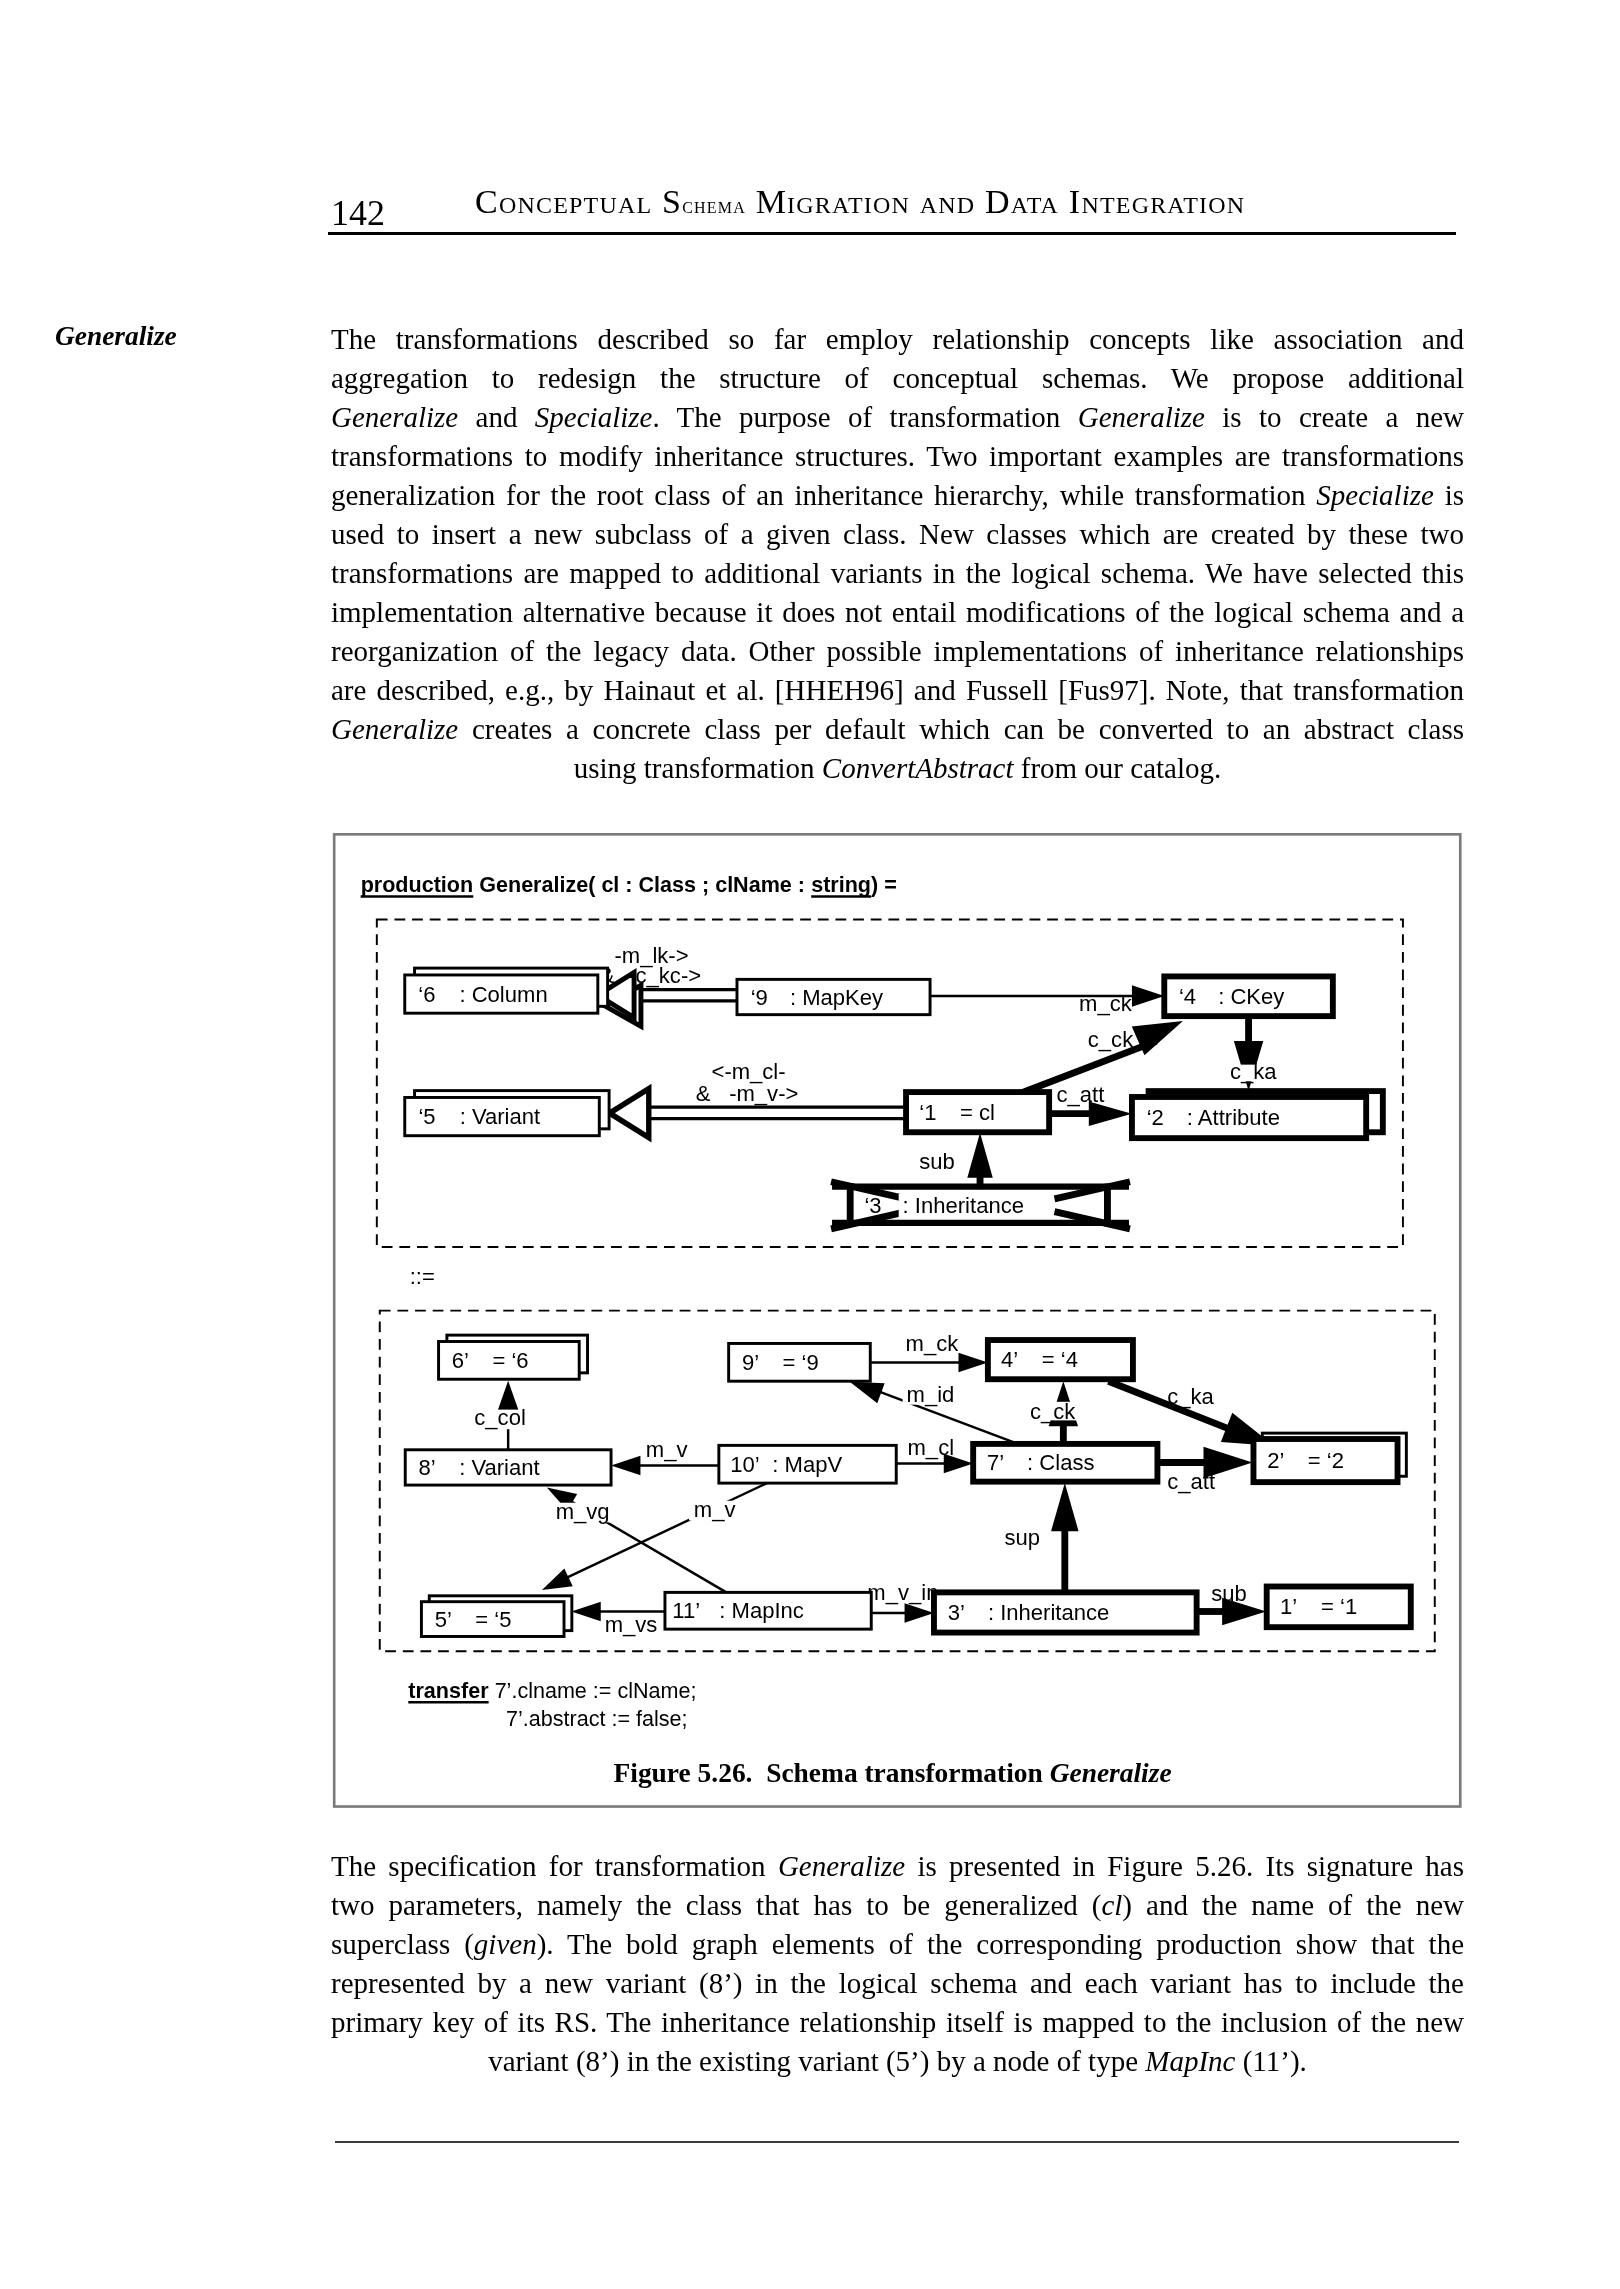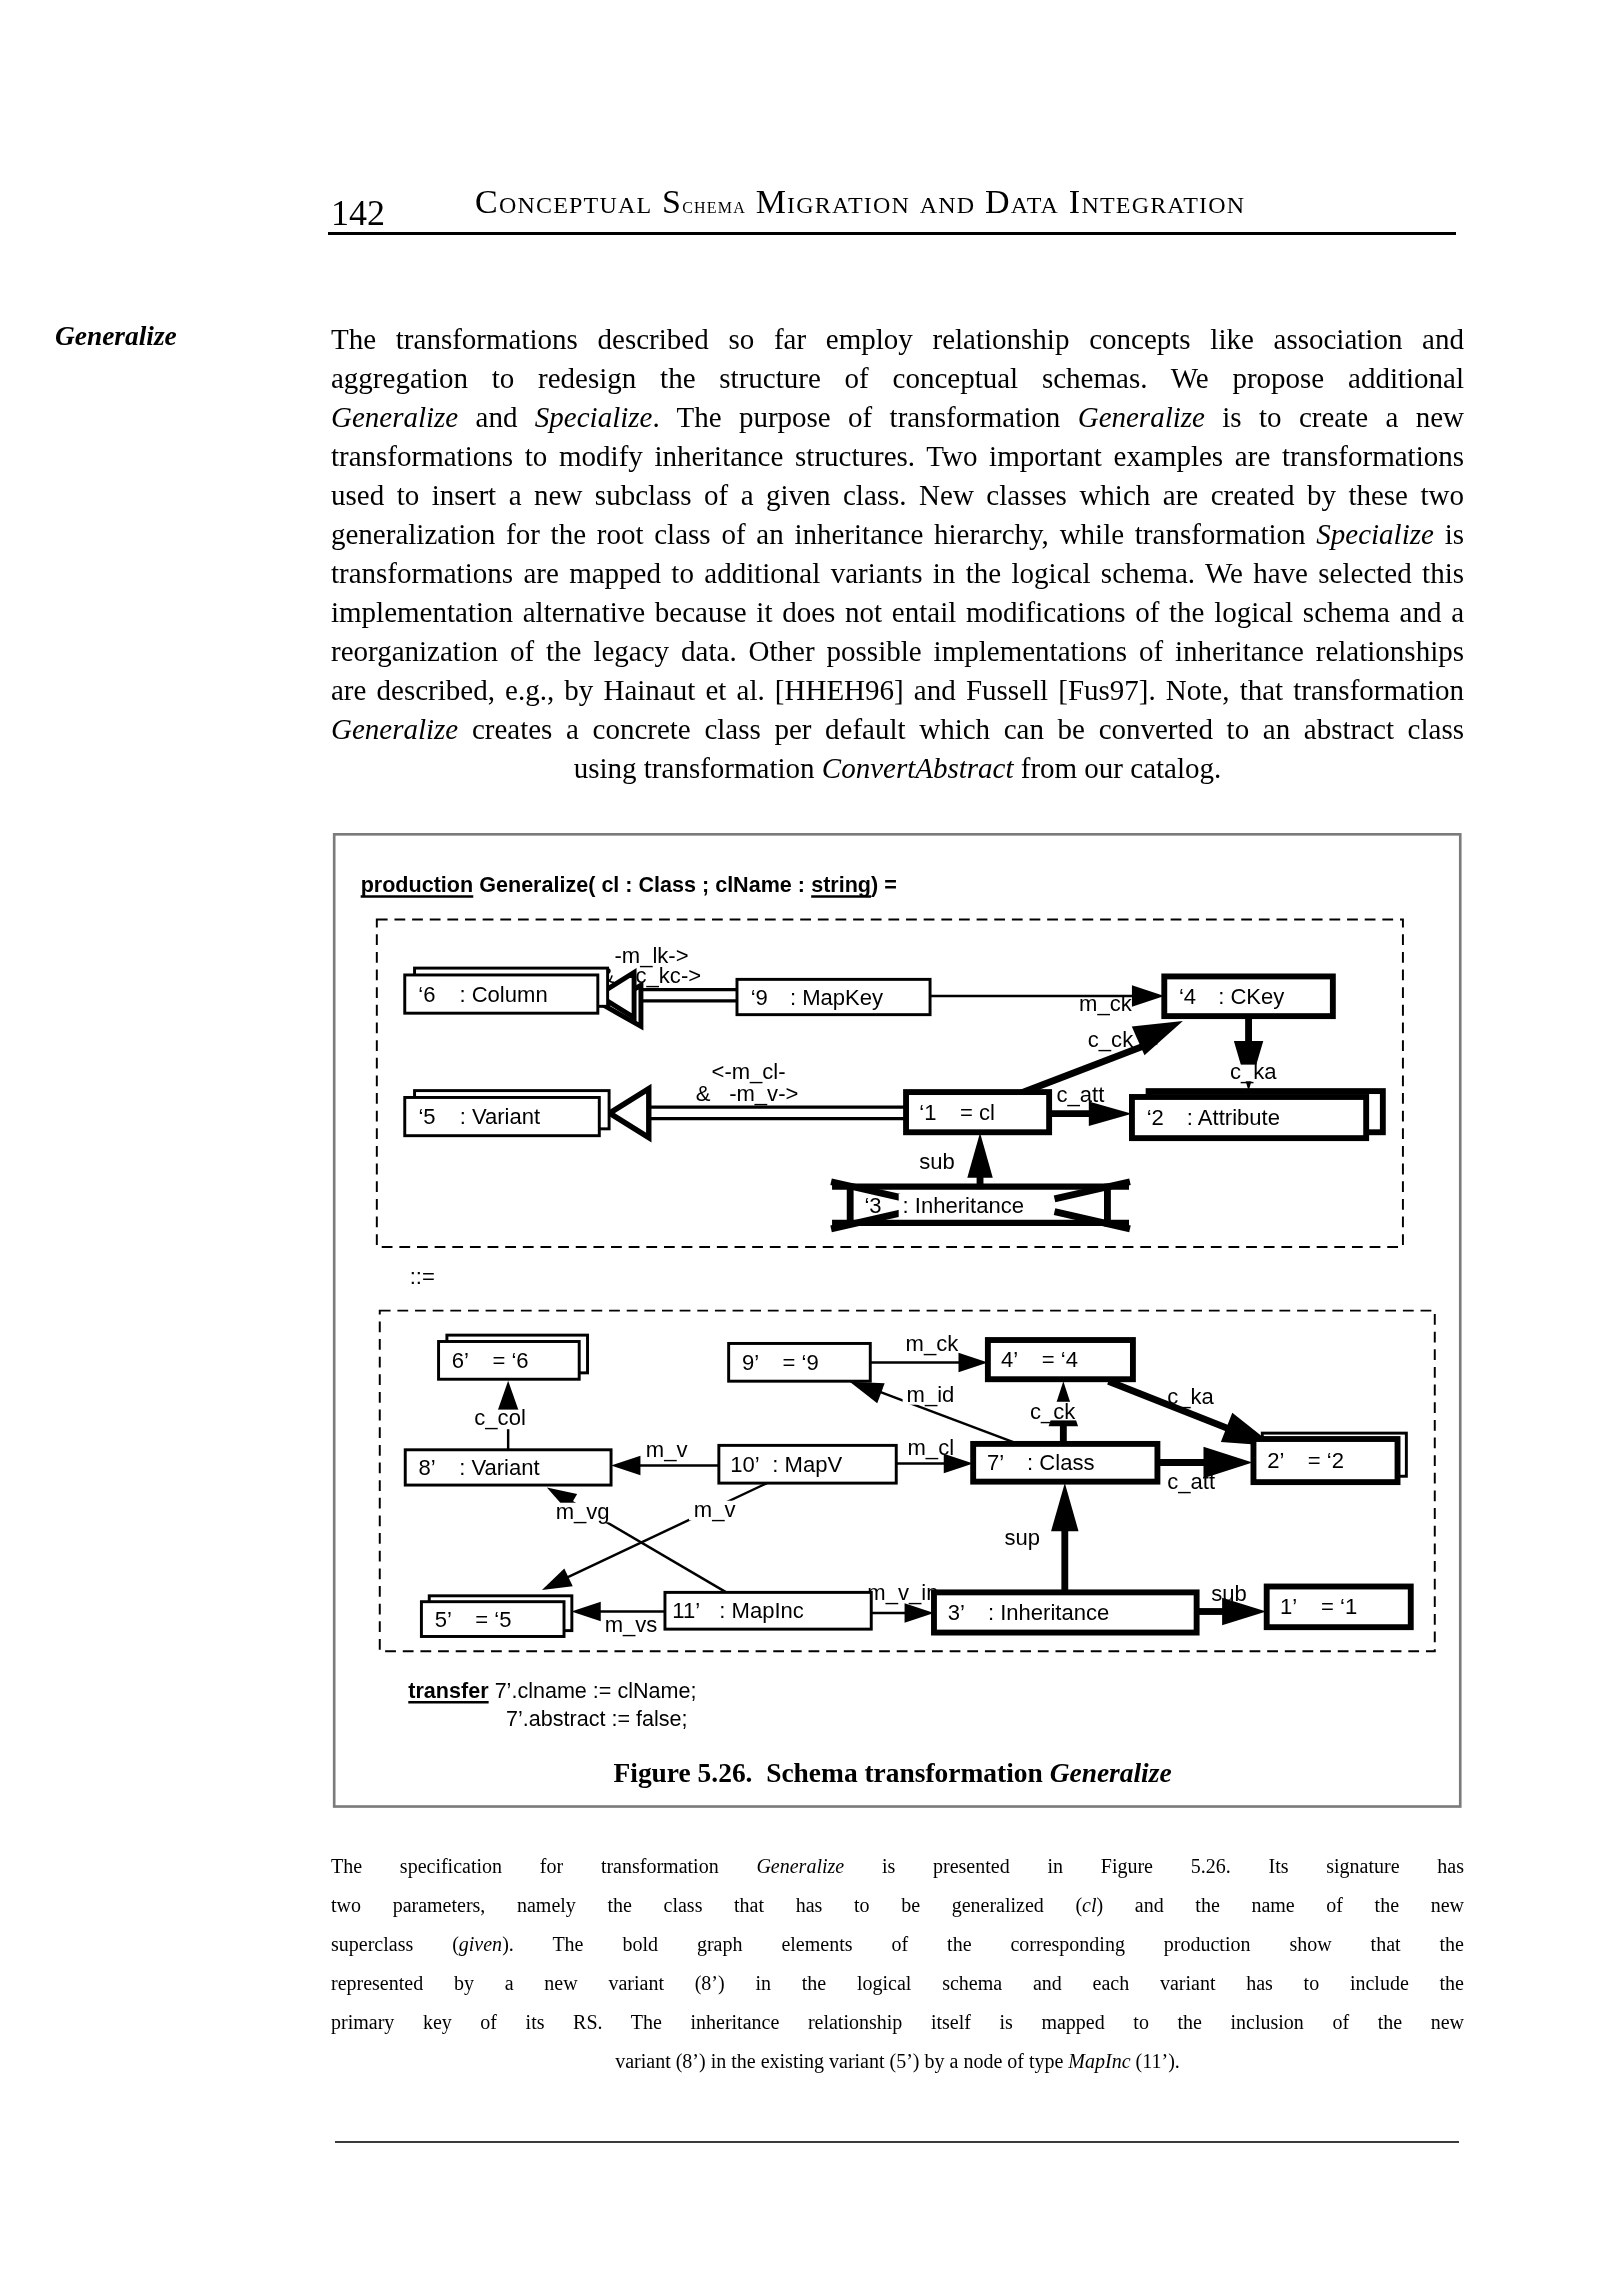--- a/index.html
+++ b/index.html
@@ -11,30 +11,30 @@
 <body>
 <div style="position:absolute;left:331px;top:197px;font-size:36px;line-height:32px;">142</div>
 <div style="position:absolute;left:475px;top:185px;font-size:34px;line-height:34px;letter-spacing:1.2px;">C<span style="font-size:24px">ONCEPTUAL</span> S<span style="font-size:16px">CHEMA</span> M<span style="font-size:24px">IGRATION</span> <span style="font-size:24px">AND</span> D<span style="font-size:24px">ATA</span> I<span style="font-size:24px">NTEGRATION</span></div>
 <div style="position:absolute;left:328px;top:232px;width:1128px;height:2.5px;background:#000;"></div>
 <div style="position:absolute;left:55px;top:322px;font-size:27.4px;line-height:29px;font-weight:bold;font-style:italic;">Generalize</div>
 <div style="position:absolute;left:331px;top:320px;width:1133px;font-size:29px;line-height:39px;">
 <div class="jl">The transformations described so far employ relationship concepts like association and</div>
 <div class="jl">aggregation to redesign the structure of conceptual schemas. We propose additional</div>
 <div class="jl"><i>Generalize</i> and <i>Specialize</i>. The purpose of transformation <i>Generalize</i> is to create a new</div>
 <div class="jl">transformations to modify inheritance structures. Two important examples are transformations</div>
+<div class="jl">generalization for the root class of an inheritance hierarchy, while transformation <i>Specialize</i> is</div>
 <div class="jl">used to insert a new subclass of a given class. New classes which are created by these two</div>
-<div class="jl">generalization for the root class of an inheritance hierarchy, while transformation <i>Specialize</i> is</div>
 <div class="jl">transformations are mapped to additional variants in the logical schema. We have selected this</div>
 <div class="jl">implementation alternative because it does not entail modifications of the logical schema and a</div>
 <div class="jl">reorganization of the legacy data. Other possible implementations of inheritance relationships</div>
 <div class="jl">are described, e.g., by Hainaut et al. [HHEH96] and Fussell [Fus97]. Note, that transformation</div>
 <div class="jl"><i>Generalize</i> creates a concrete class per default which can be converted to an abstract class</div>
 <div class="last">using transformation <i>ConvertAbstract</i> from our catalog.</div>
 </div>
-<div style="position:absolute;left:331px;top:1847px;width:1133px;font-size:20px;line-height:39px;">
+<div style="position:absolute;left:331px;top:1847px;width:1133px;font-size:29px;line-height:39px;">
 <div class="jl">The specification for transformation <i>Generalize</i> is presented in Figure 5.26. Its signature has</div>
 <div class="jl">two parameters, namely the class that has to be generalized (<i>cl</i>) and the name of the new</div>
 <div class="jl">superclass (<i>given</i>). The bold graph elements of the corresponding production show that the</div>
 <div class="jl">represented by a new variant (8’) in the logical schema and each variant has to include the</div>
 <div class="jl">primary key of its RS. The inheritance relationship itself is mapped to the inclusion of the new</div>
 <div class="last">variant (8’) in the existing variant (5’) by a node of type <i>MapInc</i> (11’).</div>
 </div>
 <div style="position:absolute;left:335px;top:2141px;width:1124px;height:1.6px;background:#3a3a3a;"></div>
 <svg xmlns="http://www.w3.org/2000/svg" width="1620" height="2290" viewBox="0 0 1653 2336" style="position:absolute;left:0;top:0">
     <rect x="341" y="851" width="1149" height="992" fill="none" stroke="#7b7b7b" stroke-width="2.7"></rect>

